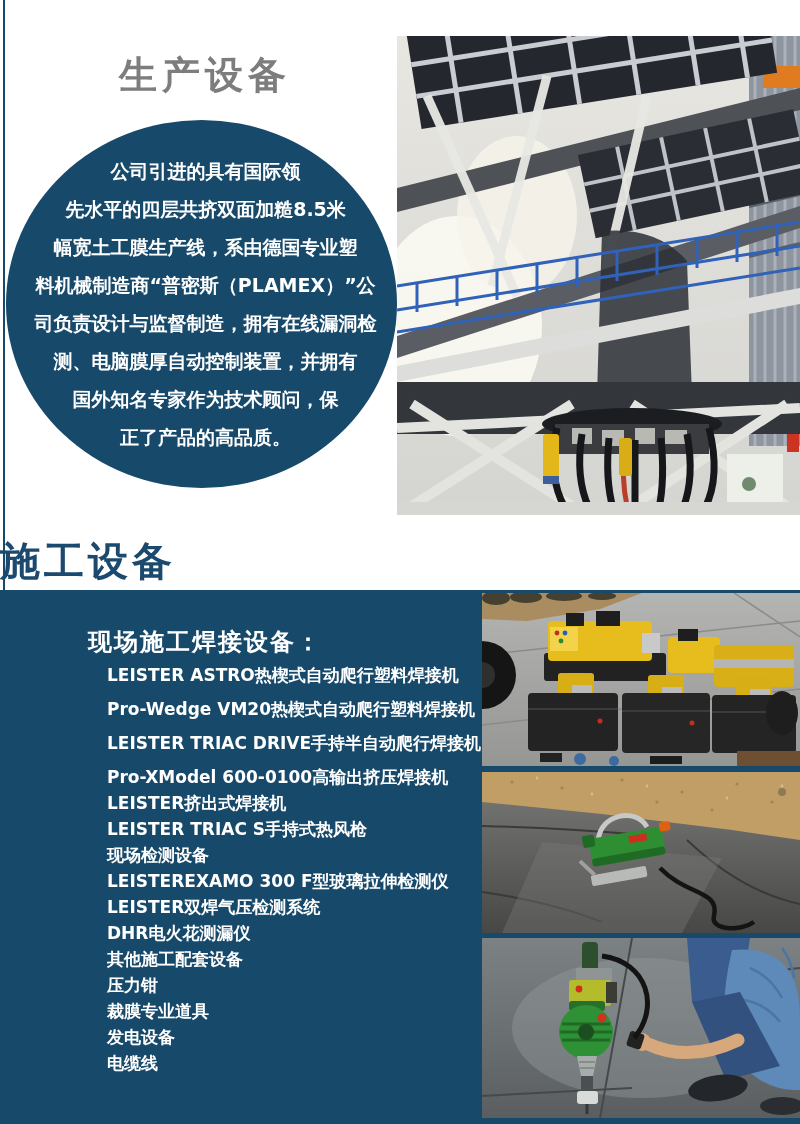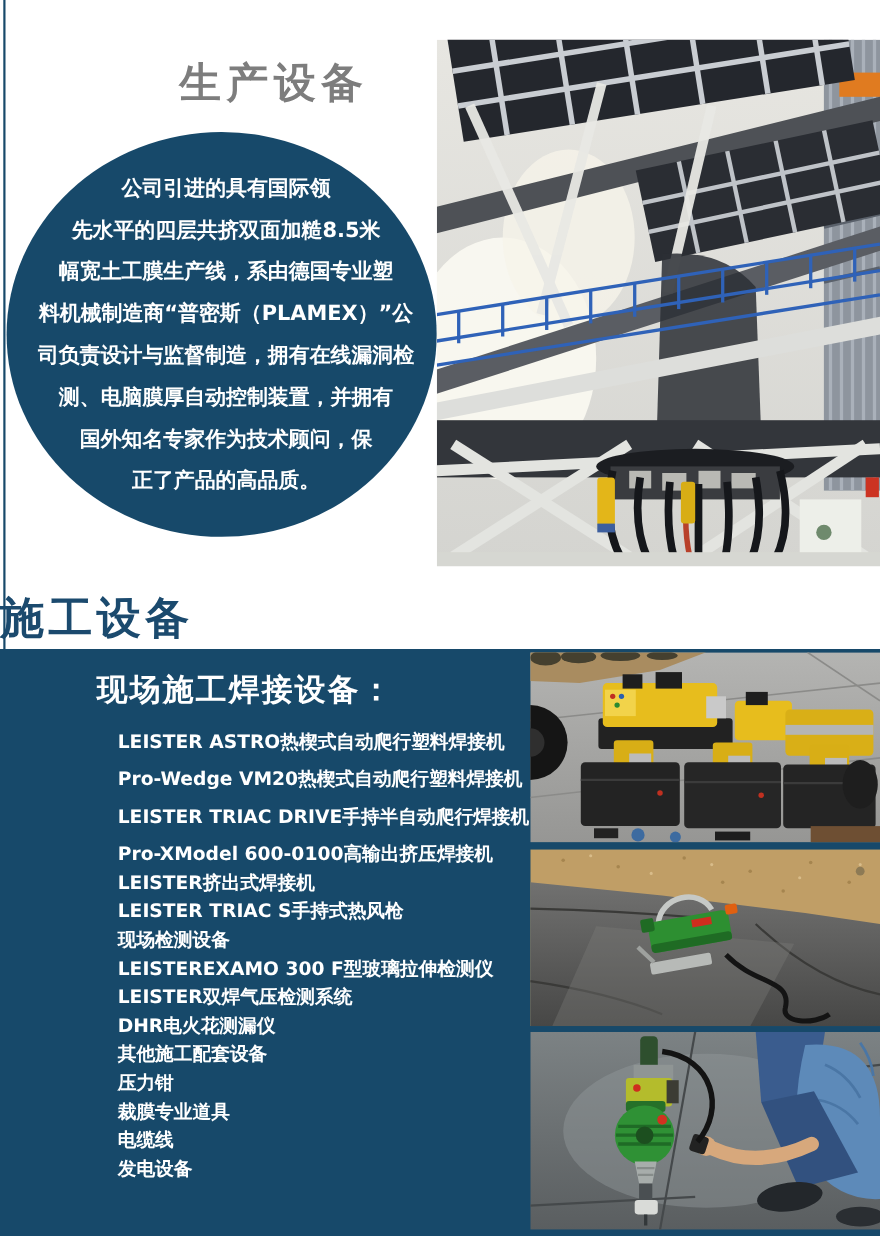--- a/index.html
+++ b/index.html
@@ -20,21 +20,20 @@
   }
   .prod-title {
     position: absolute;
     left: 0; top: 50px;
     width: 410px;
     text-align: center;
     font-size: 38px;
     font-weight: bold;
     letter-spacing: 5px;
     color: #7d7d7d;
-    margin-left: 44px;
   }
   .intro-circle {
     position: absolute;
     left: 6px; top: 120px;
     width: 391px; height: 368px;
     border-radius: 50%;
     background: #17496a;
     display: flex;
     flex-direction: column;
     justify-content: center;
@@ -66,23 +65,23 @@
     color: #1b4a6e;
   }
   .blue-section {
     position: absolute;
     left: 0; top: 590px;
     width: 800px; height: 534px;
     background: #17496a;
   }
   .list-heading {
     position: absolute;
-    left: 88px; top: 18px;
+    left: 88px; top: 36px;
     color: #ffffff;
-    font-size: 28px;
+    font-size: 24px;
     font-weight: bold;
     letter-spacing: 2px;
   }
   .equip-list {
     position: absolute;
     left: 88px; top: 72px;
     width: 390px;
   }
   .equip-list .item {
     color: #ffffff;
@@ -261,22 +260,22 @@
         <div class="item">Pro-XModel 600-0100高输出挤压焊接机</div>
         <div class="item">LEISTER挤出式焊接机</div>
         <div class="item">LEISTER TRIAC S手持式热风枪</div>
         <div class="item">现场检测设备</div>
         <div class="item">LEISTEREXAMO 300 F型玻璃拉伸检测仪</div>
         <div class="item">LEISTER双焊气压检测系统</div>
         <div class="item">DHR电火花测漏仪</div>
         <div class="item">其他施工配套设备</div>
         <div class="item">压力钳</div>
         <div class="item">裁膜专业道具</div>
+        <div class="item">发电设备</div>
         <div class="item">电缆线</div>
-        <div class="item">发电设备</div>
       </div>
 
     <div class="photo-strip photo-b" style="position:absolute;">
       <svg width="318" height="173" viewBox="0 0 318 173" xmlns="http://www.w3.org/2000/svg">
         <defs>
           <linearGradient id="concB" x1="0" y1="0" x2="0" y2="1">
             <stop offset="0" stop-color="#b4b4b2"></stop>
             <stop offset="1" stop-color="#969694"></stop>
           </linearGradient>
         </defs>

